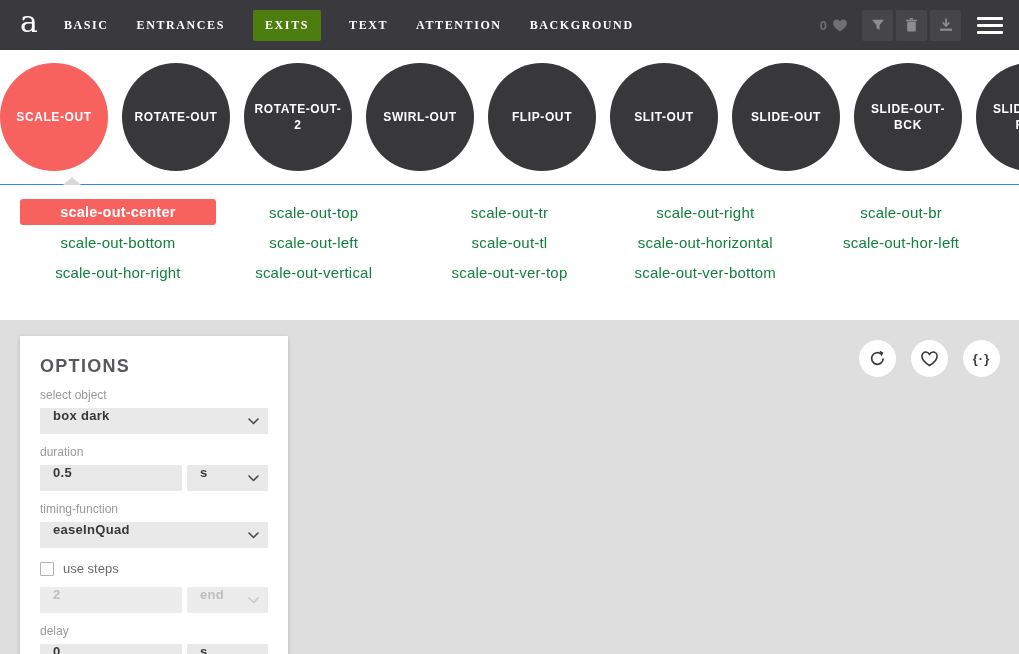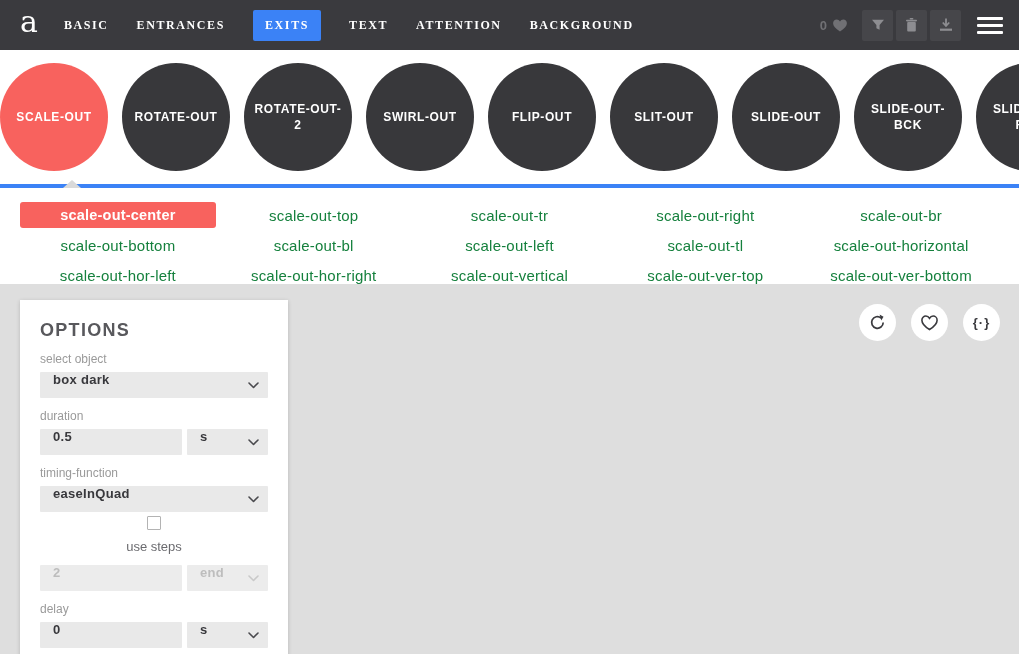--- a/index.html
+++ b/index.html
@@ -18,21 +18,21 @@
   .logo {
     font-family: "DejaVu Serif", serif;
     font-size: 30px; color: #fff; line-height: 1;
     margin: -6px 26px 0 4px;
   }
   .nav { display: flex; align-items: center; gap: 28px; }
   .nav-item {
     color: #fff; font-size: 12px; font-weight: bold;
     letter-spacing: 1.6px; cursor: pointer; white-space: nowrap; font-family: Liberation Serif, serif;
   }
-  .nav-item.active { background: #3b82f6; padding: 8px 12px; border-radius: 2px; }
+  .nav-item.active { background: #4d7c0f; padding: 8px 12px; border-radius: 2px; }
   .topbar-right { margin-left: auto; display: flex; align-items: center; }
   .fav-count { color: #707074; font-size: 13px; font-weight: bold; margin-right: 5px; }
   .fav-heart { color: #707074; display: flex; margin-right: 14px; }
   .iconbar { display: flex; gap: 3px; }
   .icon-btn {
     width: 31px; height: 31px; background: #46464a; border-radius: 2px;
     display: flex; align-items: center; justify-content: center;
     color: #8d8d91; cursor: pointer; border: none;
   }
   .menu-btn {
@@ -51,22 +51,22 @@
     flex: 0 0 auto; width: 108px; height: 108px; border-radius: 50%;
     background: #38383b; color: #fff; cursor: pointer;
     display: flex; align-items: center; justify-content: center;
     text-align: center; font-weight: bold; font-size: 12px;
     letter-spacing: .6px; line-height: 1.35; padding: 0 9px;
   }
   .circle.active { background: #f8625e; }
 
   
   .variations {
-    background: #fff; border-top: 4px solid #3b82f6;
-    position: relative; padding: 12px 20px 14px; height: 100px;
+    background: #fff; border-top: 1px solid #3b82f6;
+    position: relative; padding: 12px 20px 14px; height: 136px;
   }
   .pointer {
     position: absolute; top: -8px; left: 72px; transform: translateX(-50%);
     width: 0; height: 0;
     border-left: 9px solid transparent; border-right: 9px solid transparent;
     border-bottom: 8px solid #d9d9d9;
   }
   .var-grid { display: grid; grid-template-columns: repeat(5, 1fr); }
   .var-cell { height: 30px; display: flex; align-items: center; justify-content: center; }
   .var-item {
@@ -100,21 +100,21 @@
   .control.unit { width: 81px; }
   .control .val {
     font-size: 13px; font-weight: bold; color: #38383c; letter-spacing: .3px;
     padding-left: 13px; flex: 1; background: transparent; border: none;
     font-family: inherit; height: 100%; outline: none; min-width: 0;
   }
   .control .chev { color: #4a4a4e; display: flex; padding-right: 9px; }
   .control.is-disabled { background: #ececec; cursor: default; }
   .control.is-disabled .val { color: #bdbdbd; }
   .control.is-disabled .chev { color: #c9c9c9; }
-  .checkbox-row { display: flex; align-items: center; gap: 9px; margin: 4px 0 11px; cursor: pointer; flex-direction: column; }
+  .checkbox-row { display: flex; align-items: center; gap: 9px; margin: 13px 0 11px; cursor: pointer; }
   .checkbox { width: 14px; height: 14px; background: #fff; border: 1px solid #b3b3b3; border-radius: 1px; }
   .checkbox-label { font-size: 13px; color: #6b6b6f; }
 
   .preview-actions { position: absolute; top: 20px; right: 19px; display: flex; gap: 15px; }
   .action-circle {
     width: 37px; height: 37px; border-radius: 50%; background: #fff;
     border: none; cursor: pointer; color: #3a3a3e;
     display: flex; align-items: center; justify-content: center;
   }
   .code-glyph { font-size: 13px; font-weight: bold; letter-spacing: 1px; color: #3a3a3e; }
@@ -194,23 +194,20 @@
       <div class="var-cell">
         <div class="var-item">scale-out-right</div>
       </div>
       <div class="var-cell">
         <div class="var-item">scale-out-br</div>
       </div>
       <div class="var-cell">
         <div class="var-item">scale-out-bottom</div>
       </div>
       <div class="var-cell">
-        <div class="var-item">scale-out-bl</div>
-      </div>
-      <div class="var-cell">
         <div class="var-item">scale-out-left</div>
       </div>
       <div class="var-cell">
         <div class="var-item">scale-out-tl</div>
       </div>
       <div class="var-cell">
         <div class="var-item">scale-out-horizontal</div>
       </div>
       <div class="var-cell">
         <div class="var-item">scale-out-hor-left</div>

